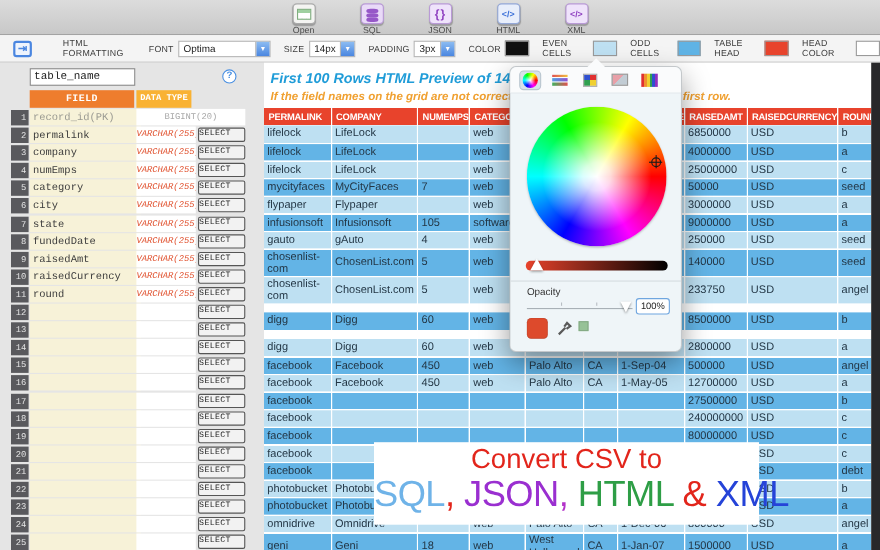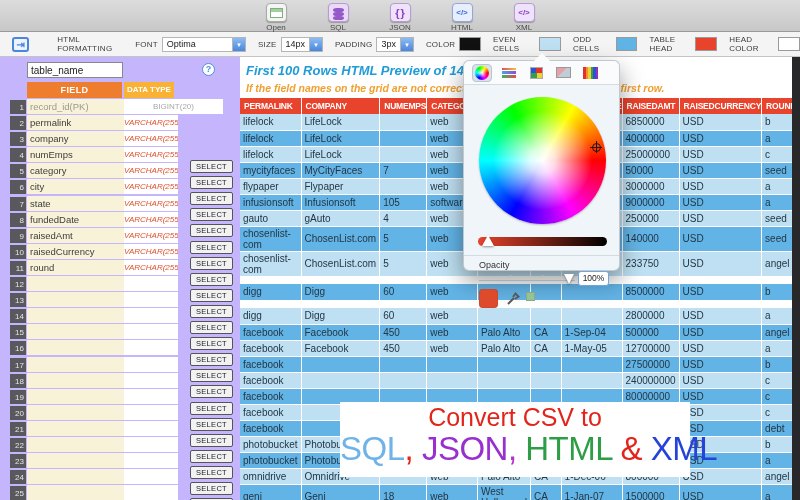--- a/index.html
+++ b/index.html
@@ -32,63 +32,63 @@
     color:#4a86e0; font-size:10px; line-height:11px; text-align:center; font-weight:bold; background:#eef4fd; }
   #fb-title { margin-left:28px; letter-spacing:.3px; }
   .fb-label { margin-left:12px; letter-spacing:.2px; }
   .mac-select { margin-left:4px; display:flex; align-items:center; background:#fff; border:1px solid #b5b5b5; height:15px; }
   .mac-select .val { font-size:9px; color:#222; padding:0 4px; white-space:nowrap; overflow:hidden; }
   .mac-select .btn { width:13px; height:13px; margin:0; background:linear-gradient(#8cbcf2,#4a86e0);
     color:#fff; font-size:7px; line-height:13px; text-align:center; border-left:1px solid #b5b5b5; }
   .swatch { margin-left:4px; width:26px; height:14px; border:1px solid #9a9a9a; }
 
   
-  #left-panel { position:absolute; left:0; top:57px; width:240px; height:443px; background:#c4b5fd; overflow:hidden; }
+  #left-panel { position:absolute; left:0; top:57px; width:240px; height:443px; background:#e5e5e5; overflow:hidden;font-family:Liberation Mono, monospace; }
   #table-name-input { position:absolute; left:27px; top:5px; width:96px; height:16px; border:1px solid #888;
     font-size:10px; padding:0 3px; font-family:inherit; color:#222; }
   #help-icon { position:absolute; left:202px; top:6px; width:13px; height:13px; border-radius:50%;
     border:1.5px solid #4a90e2; color:#4a90e2; font-size:9px; font-weight:bold; text-align:center; line-height:11px; background:#fff; }
   #field-header { position:absolute; left:27px; top:25px; width:95px; height:16px; background:#ee7d2d;
     color:#fff; font-size:9px; font-weight:bold; text-align:center; line-height:16px; letter-spacing:.4px; }
   #type-header { position:absolute; left:124px; top:25px; width:50px; height:16px; background:#f9b233;
     color:#fff; font-size:8px; font-weight:bold; text-align:center; line-height:16px; }
   #left-rows { position:absolute; left:0; top:42px; width:240px; }
   .lrow { position:relative; height:16.1px; }
   .lnum { position:absolute; left:10px; top:1px; width:16px; height:14px; background:#59595d; color:#e6e6e6;
     font-size:8px; text-align:right; padding:3px 2px 0 0; }
   .lfield { position:absolute; left:27px; top:0; width:101px; height:15px; background:#f7f2d8; color:#3c3c3c;
     font-size:9.5px; padding:2px 0 0 3px; white-space:nowrap; overflow:hidden; }
   .ltype { position:absolute; left:124px; top:0; width:54px; height:15px; background:#fff; color:#e0502d;
     font-size:8px; font-style:italic; text-align:center; padding-top:3px; white-space:nowrap; overflow:hidden; }
   .ltype.wide { width:99px; }
   .lrow.muted .lfield { color:#9a9a92; }
   .lrow.muted .ltype { color:#a8a8a8; font-style:normal; }
-  .lselect { position:absolute; left:190px; top:1px; width:43px; height:13px; background:#f2f2f2;
-    border:1px solid #555; border-radius:2px; color:#222; font-size:7.5px; text-align:center; line-height:11px; letter-spacing:.3px;margin-top:44px; }
+  .lselect { position:absolute; left:180px; top:1px; width:43px; height:13px; background:#f2f2f2;
+    border:1px solid #555; border-radius:2px; color:#222; font-size:7.5px; line-height:11px; letter-spacing:.3px; }
 
   
   #main { position:absolute; left:240px; top:57px; width:552px; height:443px; background:#fff; overflow:hidden; }
   #preview-title { position:absolute; left:6px; top:6px; font-size:13px; font-weight:bold; font-style:italic;
     color:#1f9cd8; white-space:nowrap; }
   #preview-subtitle { position:absolute; left:6px; top:25px; font-size:10.5px; font-weight:bold; font-style:italic;
     color:#f0a030; white-space:nowrap; }
   #ptable-wrap { position:absolute; left:0; top:41px; width:552px; }
   table#ptable { border-collapse:collapse; table-layout:fixed; }
   #ptable th { background:#e8432c; color:#fff; font-size:8.5px; letter-spacing:-0.2px; font-weight:bold;
     text-align:left; height:16px; padding:0 0 0 4px; border-right:1px solid #fff; white-space:nowrap; overflow:hidden; }
   #ptable td { font-size:10px; color:#233645; height:16px; padding:1px 3px; border-right:1px solid #fff;
     border-bottom:1px solid #fff; overflow:hidden; }
   #ptable tr.lt td { background:#bee0f2; }
   #ptable tr.dk td { background:#63b4e6; }
   #ptable tr.spacer td { background:#fff; height:8px; border:none; }
 
   #right-strip { position:absolute; left:792px; top:57px; width:8px; height:443px; background:#28282a; }
 
   
-  #picker { position:absolute; left:463px; top:60px; width:157px; height:211px; background:#eff5f8;
+  #picker { position:absolute; left:463px; top:60px; width:157px; height:260px; background:#eff5f8;
     border:1px solid rgba(0,0,0,.18); border-radius:6px; box-shadow:0 10px 25px rgba(0,0,0,.4); z-index:60; }
   #picker::before { content:""; position:absolute; left:70px; top:-8px; border-left:8px solid transparent;
     border-right:8px solid transparent; border-bottom:8px solid #fafbfc; }
   #picker-tabs { position:absolute; left:0; top:0; width:100%; height:24px; background:#fafbfc;
     border-bottom:1px solid #d5dce0; border-radius:6px 6px 0 0; display:flex; align-items:center; gap:7px; padding-left:8px; }
   .ptab { width:20px; height:18px; display:flex; align-items:center; justify-content:center; border-radius:4px; }
   .ptab.sel { background:#d7e2ea; border:1px solid #b9c6cf; }
   .ptab-wheel { width:14px; height:14px; border-radius:50%;
     background:radial-gradient(closest-side,#fff 0%,rgba(255,255,255,0) 70%),
       conic-gradient(from 90deg,#f00,#f0f,#00f,#0ff,#0f0,#ff0,#f00); }

